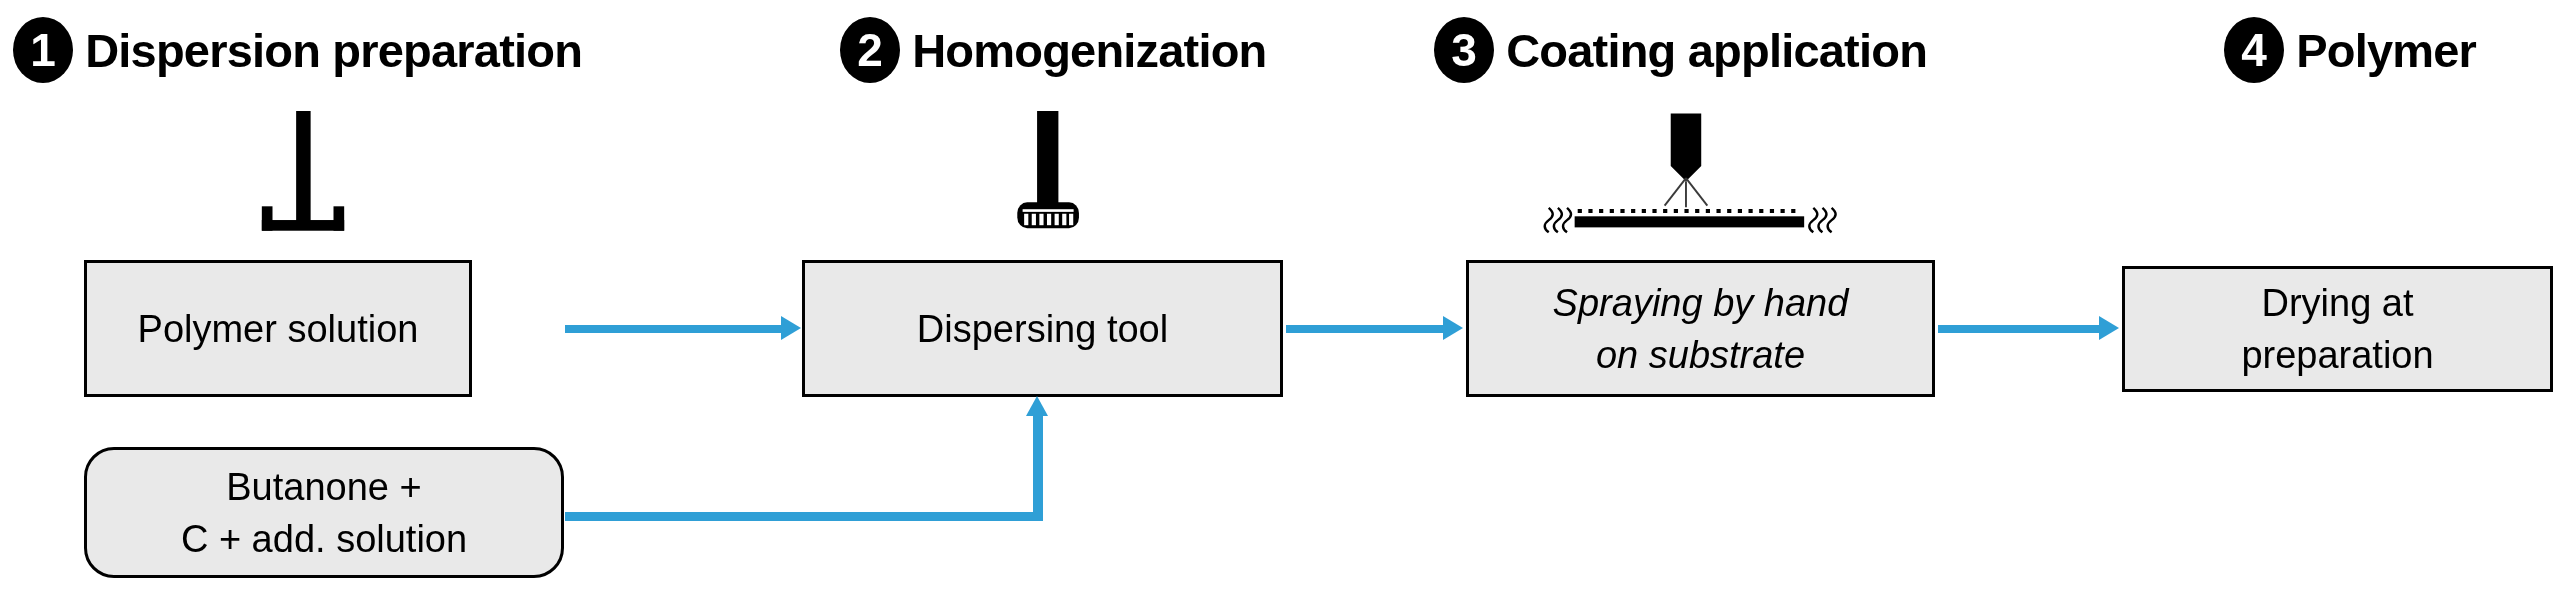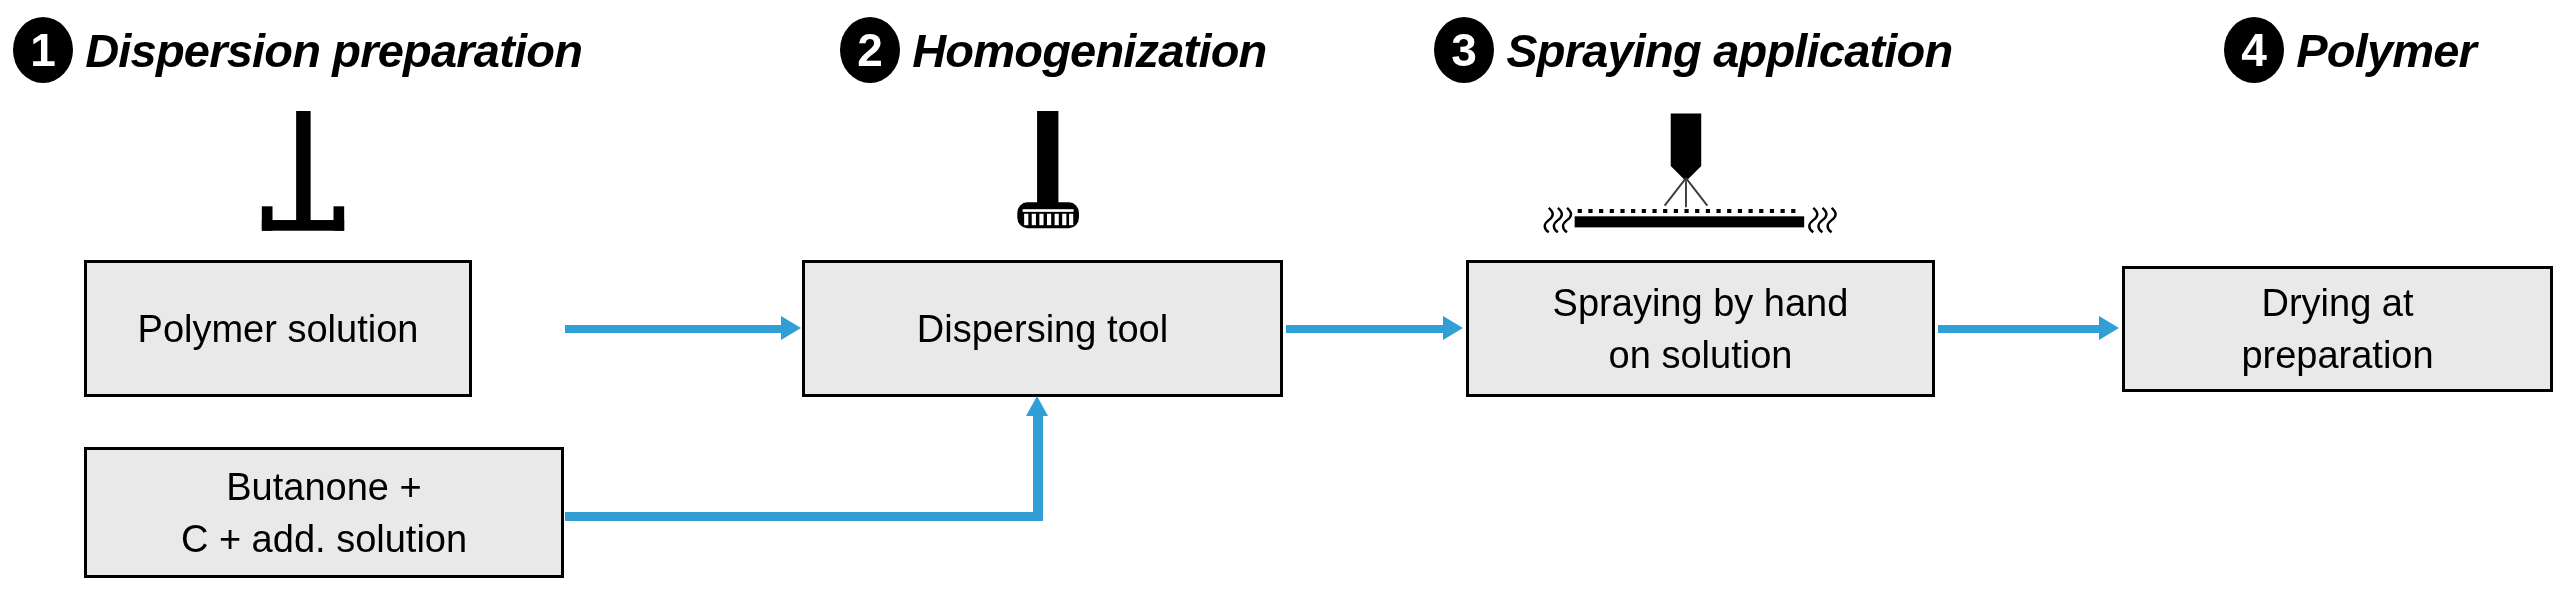--- a/index.html
+++ b/index.html
@@ -9,21 +9,21 @@
     overflow:hidden;
     --arrow:#2F9FD6;--box-fill:#E9E9E9;--box-border:#000000;
   }
   .stage{position:absolute;inset:0;}
 
   
   .step-title{position:absolute;top:15.3px;height:70px;display:flex;align-items:center;gap:12.2px;}
   .badge{width:60px;height:66px;background:#000;border-radius:50%;color:#fff;
          display:flex;align-items:center;justify-content:center;
          font-weight:bold;font-size:46px;font-style:normal;flex:0 0 auto;}
-  .step-label{font-style:italic;font-weight:bold;font-size:47px;letter-spacing:-0.8px;white-space:nowrap;}
+  .step-label{font-weight:bold;font-size:47px;letter-spacing:-0.8px;white-space:nowrap;}
 
   
   .fbox{position:absolute;box-sizing:border-box;background:var(--box-fill);
         border:3.8px solid var(--box-border);
         display:flex;flex-direction:column;align-items:center;justify-content:center;
         font-size:38px;line-height:52px;text-align:center;white-space:nowrap;}
 
   
   .hline{position:absolute;height:8.4px;background:var(--arrow);}
   .vline{position:absolute;width:10px;background:var(--arrow);}
@@ -44,21 +44,21 @@
   <div class="step-title" style="left:13px;">
     <span class="badge">1</span>
     <span class="step-label">Dispersion preparation</span>
   </div>
   <div class="step-title" style="left:840px;">
     <span class="badge">2</span>
     <span class="step-label">Homogenization</span>
   </div>
   <div class="step-title" style="left:1434px;">
     <span class="badge">3</span>
-    <span class="step-label">Spraying application</span>
+    <span class="step-label">Coating application</span>
   </div>
   <div class="step-title" style="left:2224px;">
     <span class="badge">4</span>
     <span class="step-label">Polymer</span>
   </div>
 
   <svg class="icon" style="left:257px;top:111px;" width="92" height="122" viewBox="0 0 120 160">
     <rect x="51" y="0" width="19" height="150" fill="#000"></rect>
     <rect x="6" y="125" width="14" height="32" fill="#000"></rect>
     <rect x="100" y="125" width="14" height="32" fill="#000"></rect>
@@ -108,31 +108,31 @@
   </svg>
 
   <div class="fbox" style="left:84px;top:260px;width:388px;height:137px;">
     <span>Polymer solution</span>
   </div>
 
   <div class="fbox" style="left:802px;top:260px;width:481px;height:137px;align-items:center;">
     <span>Dispersing tool</span>
   </div>
 
-  <div class="fbox" style="left:1466px;top:260px;width:469px;height:137px;">
+  <div class="fbox" style="left:1466px;top:260px;width:469px;height:137px;font-style:italic;">
     <span>Spraying by hand</span>
-    <span>on solution</span>
+    <span>on substrate</span>
   </div>
 
   <div class="fbox" style="left:2122px;top:266px;width:431px;height:126px;">
     <span>Drying at</span>
     <span>preparation</span>
   </div>
 
-  <div class="fbox" style="left:84px;top:447px;width:480px;height:131px;">
+  <div class="fbox" style="left:84px;top:447px;width:480px;height:131px;border-radius:30px;">
     <span>Butanone +</span>
     <span>C + add. solution</span>
   </div>
 
   <div>
     <div class="hline" style="left:565px;top:325px;width:217px;"></div>
     <div class="head-right" style="left:781px;top:316px;"></div>
   </div>
 
   <div>

